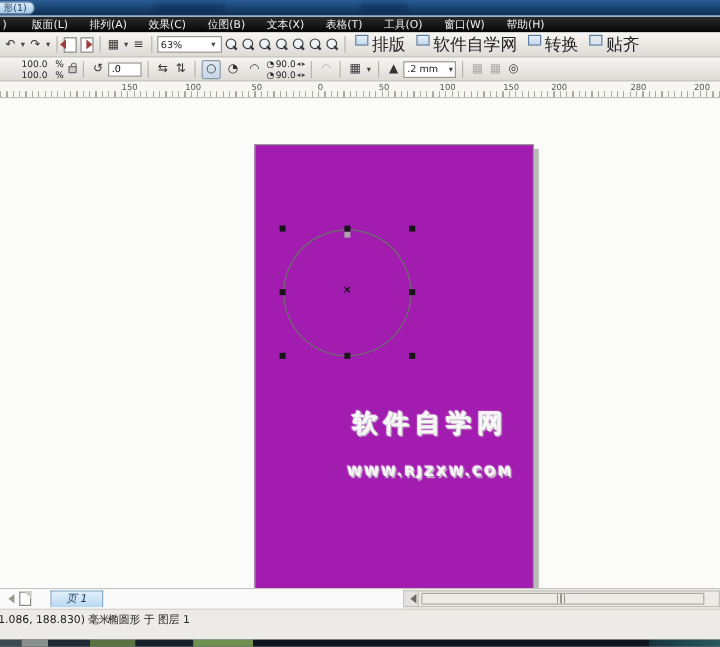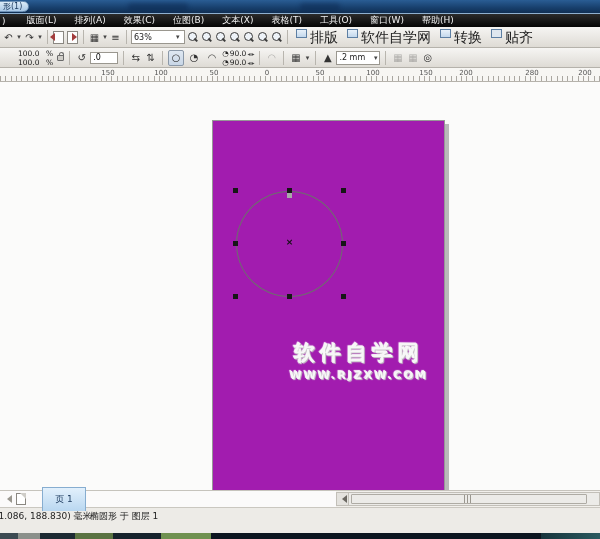--- a/index.html
+++ b/index.html
@@ -60,31 +60,31 @@
   
   .canvas { position:relative; height:408px; background:#fbfbfa; overflow:hidden; }
   .page { position:absolute; left:212px; top:38px; width:233px; height:408px; background:#a21caf; border:1px solid #979797; box-shadow:4px 4px 0 0 #b9b9b9; }
   .ellipse { position:absolute; left:236px; top:109px; width:107px; height:106px; border:1px solid #6e6e6e; border-radius:50%; }
   .handle { position:absolute; width:5px; height:5px; background:#161616; }
   .node { position:absolute; left:287px; top:111px; width:5px; height:5px; background:#a9a9a9; }
   .centerx { position:absolute; left:284px; top:155px; width:11px; height:11px; font-size:9px; line-height:11px; text-align:center; color:#111; font-weight:bold; }
   .watermark { position:absolute; left:62px; top:218px; width:168px; text-align:center; pointer-events:none; }
   .wm1 { font-size:21px; font-weight:bold; letter-spacing:5px; color:#f7f7f7;
     text-shadow:1px 1px 1px #c6c6c6, -1px -1px 1px #ffffff, 0 0 1px #dcdcdc; }
-  .wm2 { margin-top:2px; font-size:11px; font-weight:bold; letter-spacing:2px; color:#f7f7f7;
+  .wm2 { margin-top:20px; font-size:11px; font-weight:bold; letter-spacing:2px; color:#f7f7f7;
     text-shadow:1px 1px 1px #c9c9c9, -1px -1px 1px #ffffff; }
 
   
   .tabrow { position:relative; height:17px; background:#f2f0ec; border-top:1px solid #c6c3bc; }
   .tababs { position:absolute; left:0; top:0; width:336px; height:16px; background:#fbfafa; display:flex; align-items:center; gap:4px; padding-left:3px; }
   .navarrow { width:0; height:0; border:4px solid transparent; border-right:5px solid #9a978f; }
   .addpage { width:10px; height:12px; background:#fff; border:1px solid #8a8781; position:relative; }
   .addpage::after { content:""; position:absolute; right:-1px; top:-1px; border:3px solid transparent; border-top:3px solid #cfcdc8; border-right:3px solid #cfcdc8; }
-  .pagetab { display:flex; align-items:center; justify-content:center; width:44px; height:24px; font-size:9px; color:#1c3a5e;
-    background:linear-gradient(#e2f0fc,#b9d7f0); border:1px solid #86add0; border-bottom:none; margin-left:12px; }
+  .pagetab { display:flex; align-items:center; justify-content:center; width:44px; height:14px; font-size:9px; color:#1c3a5e;
+    background:linear-gradient(#e2f0fc,#b9d7f0); border:1px solid #86add0; border-bottom:none; margin-left:12px;font-style:italic; }
   .hscroll { position:absolute; left:336px; top:1px; width:264px; height:14px; background:#ecebe8; border:1px solid #c2bfb8; display:flex; align-items:center; }
   .scrollbtn { width:12px; height:12px; display:flex; align-items:center; justify-content:center; background:#e4e2de; border-right:1px solid #c2bfb8; }
   .scrollbtn .navarrow { border-right-color:#6b6862; }
   .thumb { margin-left:2px; width:236px; height:10px; background:linear-gradient(#fbfbfa,#dedbd5); border:1px solid #aeaba4; border-radius:1px;
     background-image:linear-gradient(90deg,transparent 112px,#9a978f 112px 113px,transparent 113px 115px,#9a978f 115px 116px,transparent 116px 118px,#9a978f 118px 119px,transparent 119px); }
 
   
   .statusbar { height:26px; background:#edebe7; border-top:1px solid #cac7c0; font-size:9px; color:#222; }
   .srow { position:relative; height:13px; overflow:hidden; }
   .coords { position:absolute; left:-5px; top:2px; white-space:nowrap; }

